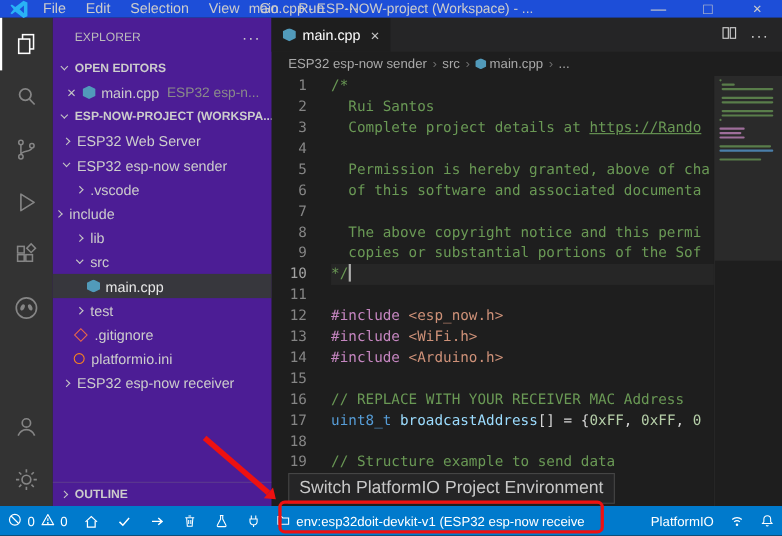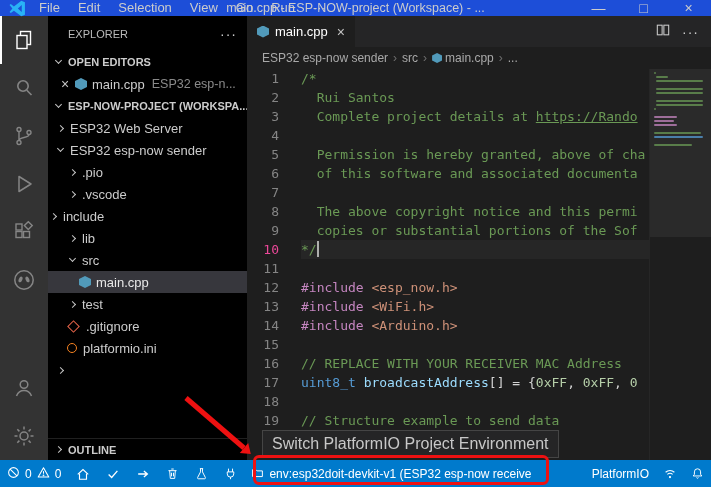--- a/index.html
+++ b/index.html
@@ -18,21 +18,21 @@
 
   
   .main{flex:1;display:flex;min-height:0}
   .activitybar{width:48px;background:#333333;display:flex;flex-direction:column;flex:none}
   .ab-item{height:48px;display:flex;align-items:center;justify-content:center;color:#858585;position:relative;cursor:pointer}
   .ab-item.active{color:#ffffff}
   .ab-item.active::before{content:"";position:absolute;left:0;top:0;bottom:0;width:2px;background:#fff}
   .ab-spacer{flex:1}
 
   
-  .sidebar{width:199px;background:#000000;display:flex;flex-direction:column;flex:none;font-size:13px;min-height:0}
+  .sidebar{width:199px;background:#4c1d95;display:flex;flex-direction:column;flex:none;font-size:13px;min-height:0}
   .sidebar-title{height:35px;display:flex;align-items:center;padding:0 10px 0 20px;font-size:11px;color:#bbbbbb;flex:none}
   .sidebar-actions{margin-left:auto;color:#cccccc;font-size:14px;letter-spacing:1px;cursor:pointer}
   .pane-header{height:22px;display:flex;align-items:center;font-size:11px;font-weight:700;color:#cccccc;padding-left:5px;flex:none;cursor:pointer;white-space:nowrap;overflow:hidden}
   .pane-header.outline{border-top:1px solid rgba(128,128,128,.25)}
   .side-spacer{flex:1}
   .chev{width:5px;height:5px;border-right:1.4px solid #c5c5c5;border-bottom:1.4px solid #c5c5c5;transform:rotate(-45deg);margin:0 7px 0 3px;flex:none;display:inline-block}
   .chev.expanded{transform:rotate(45deg);margin-top:-3px}
   .oe-row{height:22px;display:flex;align-items:center;padding-left:9px;flex:none;cursor:pointer;white-space:nowrap;overflow:hidden}
   .oe-close{width:16px;text-align:center;color:#c5c5c5;font-size:14px;margin-right:2px;cursor:pointer}
   .oe-desc{color:#8a8a8a;margin-left:7px;font-size:12.5px;overflow:hidden}
@@ -52,21 +52,21 @@
   .tab .fi{margin-right:6px}
   .tab-close{color:#c5c5c5;font-size:14px;margin-left:9px;cursor:pointer}
   .tab-actions{margin-left:auto;display:flex;align-items:center;gap:12px;color:#cccccc;padding-right:12px;font-size:14px;letter-spacing:1px}
   .breadcrumbs{height:22px;display:flex;align-items:center;font-size:12px;color:#a9a9a9;padding-left:15px;gap:5px;flex:none;white-space:nowrap;overflow:hidden}
   .bc-item{display:flex;align-items:center;cursor:pointer}
   .bc-sep{color:#6d6d6d}
   .code-wrap{flex:1;display:flex;position:relative;min-height:0;overflow:hidden;
     font-family:"DejaVu Sans Mono",monospace;font-size:13px;line-height:19px}
   .gutter{width:46px;flex:none;text-align:right;color:#858585}
   .ln-num{height:19px;padding-right:14px}
-  .ln-num.active{color:#ec4899}
+  .ln-num.active{color:#a3a3a3}
   .code-lines{flex:1;min-width:0;overflow:hidden;padding-left:8px}
   .code-line{height:19px;white-space:pre}
   .code-line.active{background:rgba(255,255,255,.04)}
   .cursor{display:inline-block;width:2px;height:16px;background:#aeafad;vertical-align:-3px}
   .tok-comment{color:var(--tok-comment)}
   .tok-comment-link{color:var(--tok-comment);text-decoration:underline}
   .tok-macro{color:var(--tok-macro)}
   .tok-string{color:var(--tok-string)}
   .tok-keyword{color:var(--tok-keyword)}
   .tok-variable{color:var(--tok-variable)}
@@ -212,24 +212,20 @@
           <div class="tree-row" style="padding-left: 7px;">
             <span class="chev"></span>
             <span class="tree-label">ESP32 Web Server</span>
           </div>
           <div class="tree-row" style="padding-left: 7px;">
             <span class="chev expanded"></span>
             <span class="tree-label">ESP32 esp-now sender</span>
           </div>
           <div class="tree-row" style="padding-left: 19px;">
             <span class="chev"></span>
-            <span class="tree-label">.pio</span>
-          </div>
-          <div class="tree-row" style="padding-left: 19px;">
-            <span class="chev"></span>
             <span class="tree-label">.vscode</span>
           </div>
           <div class="tree-row" style="">
             <span class="chev"></span>
             <span class="tree-label">include</span>
           </div>
           <div class="tree-row" style="padding-left: 19px;">
             <span class="chev"></span>
             <span class="tree-label">lib</span>
           </div>
@@ -248,20 +244,21 @@
           <div class="tree-row" style="padding-left: 19px;">
             <span class="fi fi-git"></span>
             <span class="tree-label">.gitignore</span>
           </div>
           <div class="tree-row" style="padding-left: 19px;">
             <span class="fi fi-pio"></span>
             <span class="tree-label">platformio.ini</span>
           </div>
           <div class="tree-row" style="padding-left: 7px;">
             <span class="chev"></span>
+            <span class="tree-label">ESP32 esp-now receiver</span>
           </div>
         </div>
       <div class="side-spacer"></div>
       <div class="pane-header outline">
         <span class="chev"></span>
         <span>OUTLINE</span>
       </div>
     </div>
 
     <div class="editor">

